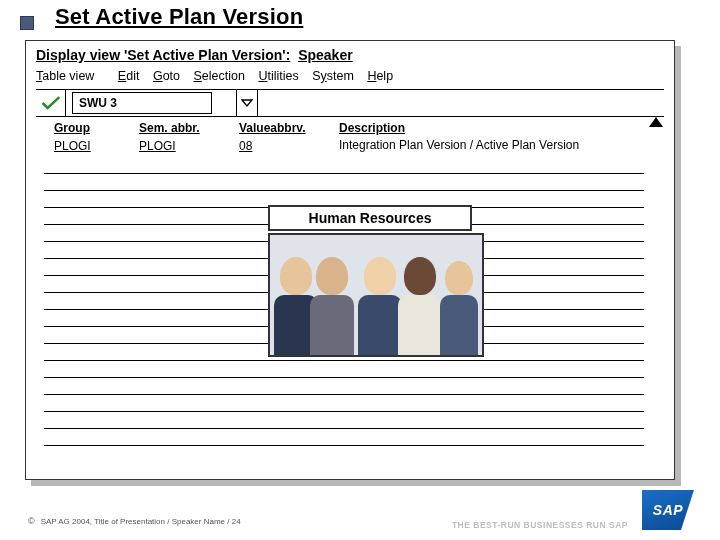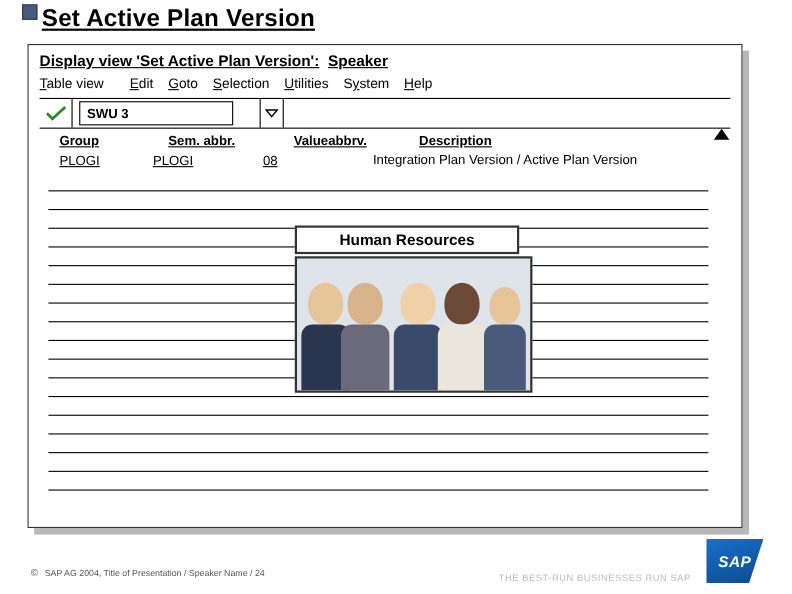--- a/index.html
+++ b/index.html
@@ -1,38 +1,38 @@
 <!DOCTYPE html>
 <html><head>
 <meta charset="utf-8">
 <style>
   * { box-sizing: border-box; margin: 0; padding: 0; }
   body { width: 720px; height: 540px; background: #fff; font-family: Arial, sans-serif; position: relative; overflow: hidden; }
   .slide { position: absolute; left: 20px; top: 4px; width: 680px; }
-  .title-row { display: flex; align-items: flex-start; gap: 4px; margin-bottom: 10px; }
+  .title-row { display: flex; align-items: flex-end; gap: 21px; margin-bottom: 10px; }
   .title-block { width: 14px; height: 14px; background: #4a5a7a; border: 1px solid #2a3a5a; }
   .title-text { font-weight: 700; font-size: 22px; color: #000; text-decoration: underline; letter-spacing: 0.2px; }
   .window { position: relative; width: 650px; height: 440px; margin-left: 5px; }
   .window-shadow { position: absolute; left: 6px; top: 6px; width: 650px; height: 440px; background: #b8b8b8; }
   .window-front { position: absolute; left: 0; top: 0; width: 650px; height: 440px; background: #fff; border: 1px solid #333; }
   .win-title { padding: 6px 10px 4px; font-weight: 700; font-size: 14px; color: #000; }
   .win-title span { text-decoration: underline; }
   .menu-bar { padding: 2px 10px 6px; font-size: 12.5px; color: #000; }
   .menu-bar span { margin-right: 10px; cursor: default; }
   .menu-bar span u { text-decoration: underline; }
   .toolbar { display: flex; align-items: center; border-top: 1.5px solid #000; border-bottom: 1.5px solid #000; height: 28px; margin: 0 10px; }
   .check-icon { width: 30px; height: 26px; display: flex; align-items: center; justify-content: center; border-right: 1.5px solid #000; }
   .check-icon svg { width: 20px; height: 16px; }
   .tcode-box { margin-left: 6px; width: 140px; height: 22px; border: 1px solid #000; display: flex; align-items: center; padding: 0 6px; font-size: 12px; font-weight: 700; }
   .dropdown-icon { width: 22px; height: 26px; display: flex; align-items: center; justify-content: center; border-left: 1.5px solid #000; border-right: 1.5px solid #000; margin-left: 24px; }
   .dropdown-icon svg { width: 12px; height: 8px; }
   .doc-link { padding: 10px 10px 6px 18px; font-size: 12px; text-decoration: underline; }
   .grid { position: relative; margin: 2px 10px 0 18px; width: 602px; }
   .grid-head, .grid-row { display: flex; height: 18px; align-items: center; font-size: 12px; }
-  .grid-head { font-weight: 700; gap: 14px; }
+  .grid-head { font-weight: 700; }
   .col1 { width: 95px; padding-left: 10px; }
   .col2 { width: 100px; }
   .col3 { width: 100px; }
   .col4 { flex: 1; }
   .grid-head .col1,.grid-head .col2,.grid-head .col3,.grid-head .col4 { text-decoration: underline; }
   .grid-data .col1,.grid-data .col2,.grid-data .col3 { text-decoration: underline; }
   .grid-data .col4 { line-height: 1.1; }
   .lines { margin-top: 2px; }
   .line { height: 17px; border-bottom: 1.5px solid #000; width: 600px; }
   .up-arrow { position: absolute; right: -18px; top: -4px; width: 16px; height: 14px; }
@@ -44,21 +44,21 @@
   .head { width: 32px; height: 38px; border-radius: 50% 50% 45% 45%; position: relative; }
   .body { width: 44px; height: 60px; border-radius: 10px 10px 0 0; position: relative; }
   .p1 { left: 4px; } .p1 .head{ background:#e6c59b; margin:6px auto 0;} .p1 .body{ background:#2a3550; margin:0 auto;}
   .p2 { left: 40px; } .p2 .head{ background:#d9b48a; margin:18px auto 0;} .p2 .body{ background:#6a6a7a; margin:0 auto;}
   .p3 { left: 88px; } .p3 .head{ background:#f0d0a6; margin:2px auto 0;} .p3 .body{ background:#3a4a6a; margin:0 auto;}
   .p4 { left: 128px; } .p4 .head{ background:#6a4a36; margin:10px auto 0;} .p4 .body{ background:#eae6dc; margin:0 auto;}
   .p5 { left: 170px; } .p5 .head{ background:#e6c59b; margin:20px auto 0; width:28px;height:34px;} .p5 .body{ background:#4a5a7a; margin:0 auto; width:38px;}
   .footer { position: absolute; left: 28px; bottom: 14px; display: flex; align-items: center; gap: 6px; font-size: 8px; color: #555; }
   .copyright { font-size: 9px; }
   .footer-right { position: absolute; right: 26px; bottom: 10px; display: flex; align-items: flex-end; gap: 14px; }
-  .tagline { font-size: 8.5px; letter-spacing: 0.5px; color: #bdbdbd; font-weight: 400; }
+  .tagline { font-size: 8.5px; letter-spacing: 0.5px; color: #bdbdbd; font-weight: 700; }
   .sap-logo { width: 52px; height: 40px; background: linear-gradient(160deg,#1a6fc9 0%, #0a4a90 100%); clip-path: polygon(0 0, 100% 0, 75% 100%, 0 100%); display:flex; align-items:center; justify-content:center; color:#fff; font-weight:700; font-size:14px; font-style: italic; letter-spacing: 0.5px;}
 </style>
 </head>
 <body>
 
 <div class="slide">
   <div class="title-row">
     <div class="title-block"></div>
     <div class="title-text">Set Active Plan Version</div>
   </div>

